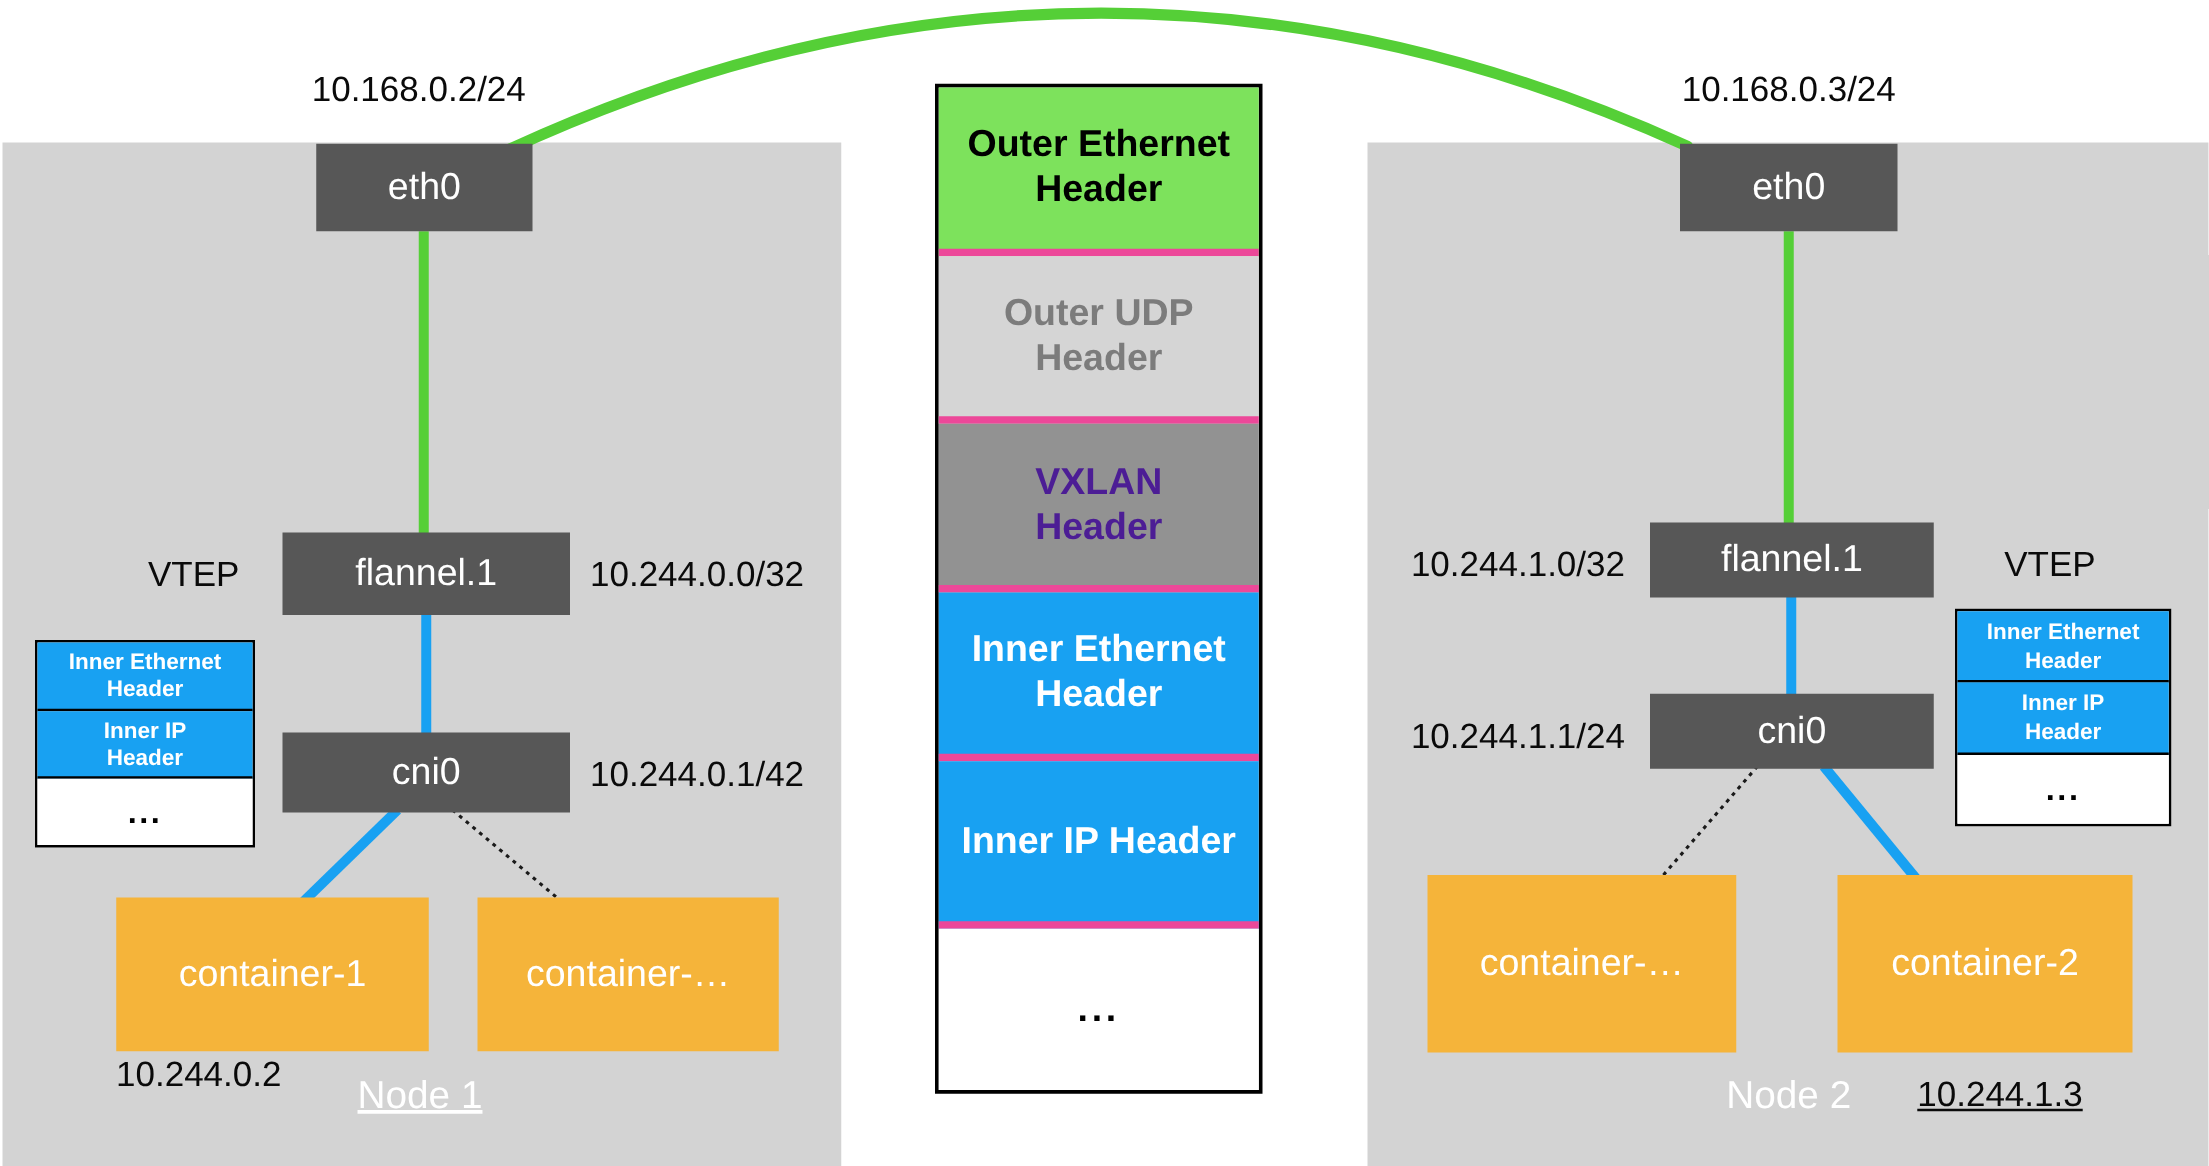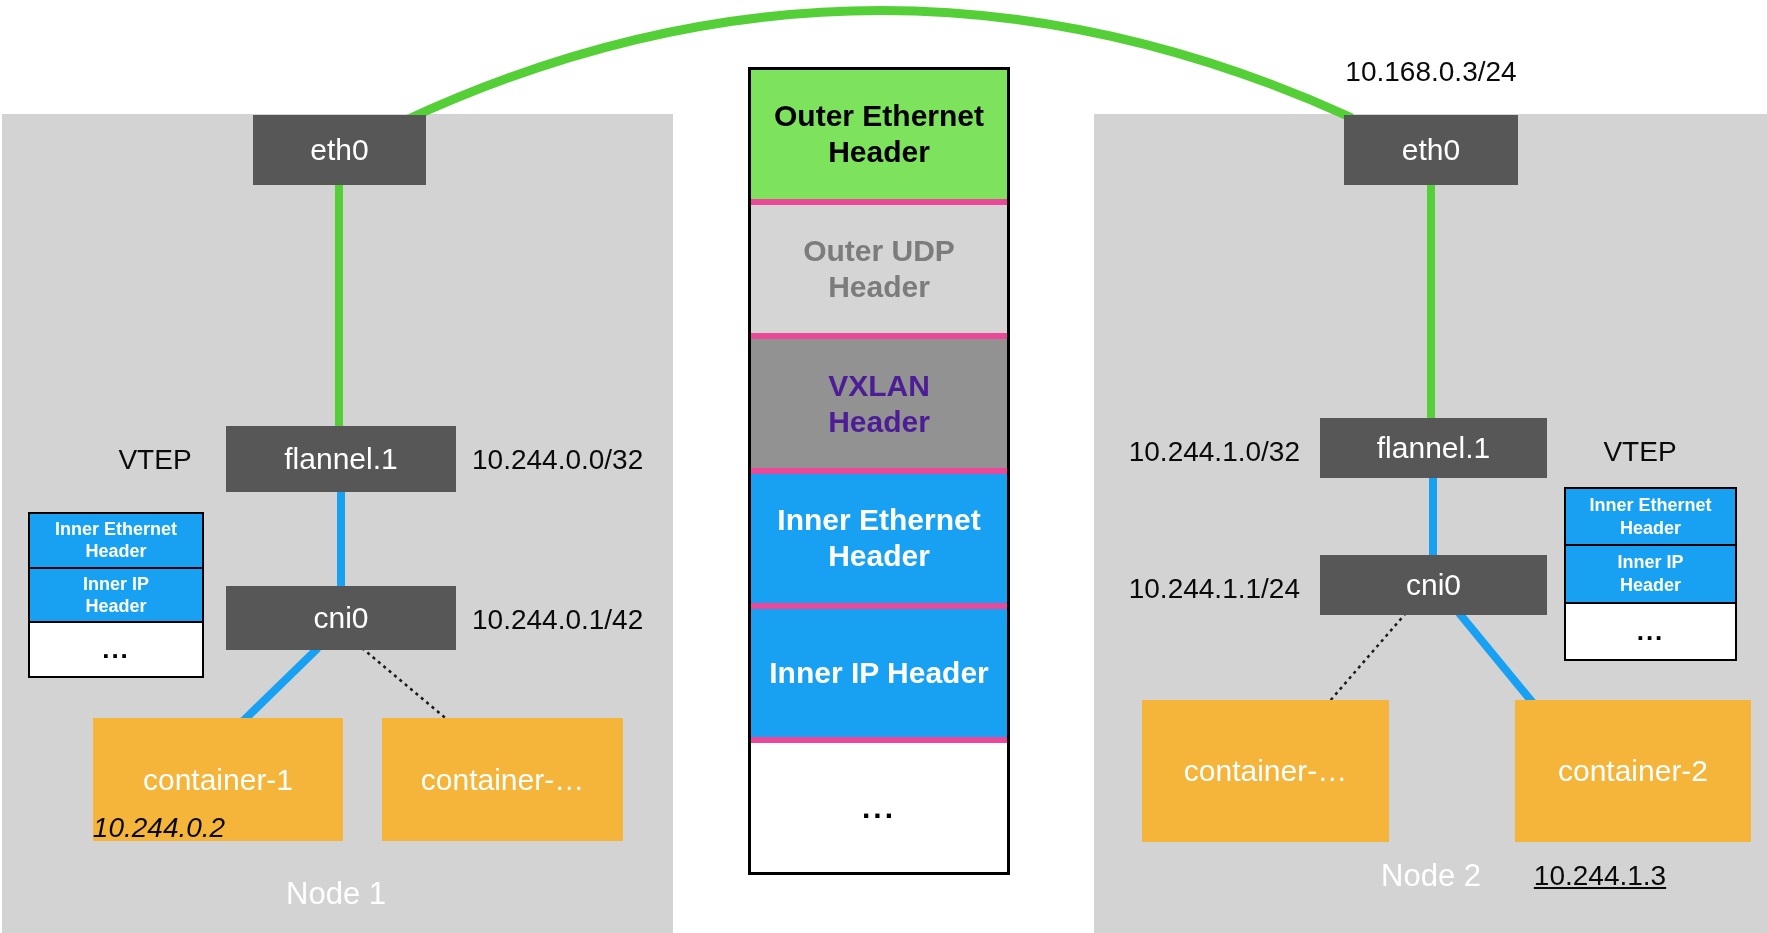--- a/index.html
+++ b/index.html
@@ -66,42 +66,43 @@
     <line x1="339" y1="185" x2="339" y2="428" stroke="#55cf37" stroke-width="8"></line>
     <line x1="1431" y1="185" x2="1431" y2="420" stroke="#55cf37" stroke-width="8"></line>
     <line x1="341" y1="490" x2="341" y2="588" stroke="#18a1f2" stroke-width="8"></line>
     <line x1="1433" y1="476" x2="1433" y2="557" stroke="#18a1f2" stroke-width="8"></line>
     <line x1="318" y1="648" x2="243" y2="721" stroke="#18a1f2" stroke-width="8"></line>
     <line x1="1459" y1="613" x2="1533" y2="703" stroke="#18a1f2" stroke-width="8"></line>
     <line x1="362" y1="648" x2="449" y2="721" stroke="#1a1a1a" stroke-width="2.5" stroke-dasharray="3 4"></line>
     <line x1="1406" y1="613" x2="1329" y2="702" stroke="#1a1a1a" stroke-width="2.5" stroke-dasharray="3 4"></line>
   </svg>
 
+  <div class="iplabel center" style="left:190px;top:56px;width:290px;">10.168.0.2/24</div>
   <div class="box" style="left:253px;top:115px;width:173px;height:70px;">eth0</div>
 
   <div class="vtep" style="left:85px;top:444px;width:140px;">VTEP</div>
   <div class="box" style="left:226px;top:426px;width:230px;height:66px;">flannel.1</div>
   <div class="iplabel" style="left:472px;top:444px;">10.244.0.0/32</div>
 
   <div class="ministack" style="left:28px;top:512px;width:176px;height:166px;">
     <div class="minicell" style="background-color: rgb(24, 161, 242); color: rgb(255, 255, 255);">Inner Ethernet
 Header</div>
     <div class="minicell" style="background-color: rgb(24, 161, 242); color: rgb(255, 255, 255);">Inner IP
 Header</div>
     <div class="minicell minidots" style="background-color: rgb(255, 255, 255); color: rgb(0, 0, 0);">...</div>
   </div>
 
   <div class="box" style="left:226px;top:586px;width:230px;height:64px;">cni0</div>
   <div class="iplabel" style="left:472px;top:604px;">10.244.0.1/42</div>
 
   <div class="container-box" style="left:50px;top:718px;width:250px;height:123px;margin-left:43px;">container-1</div>
   <div class="container-box" style="left:382px;top:718px;width:241px;height:123px;">container-…</div>
 
-  <div class="iplabel center" style="left:34px;top:812px;width:250px;font-style:italic;">10.244.0.2</div>
-  <div class="nodename" style="left:236px;top:876px;width:200px;">Node 1</div>
+  <div class="iplabel center" style="left:34px;top:844px;width:250px;">10.244.0.2</div>
+  <div class="nodename" style="left:236px;top:858px;width:200px;text-decoration:underline;">Node 1</div>
 
   <div class="packet-col">
     <div class="packet-cell" style="background-color: rgb(125, 226, 92); color: rgb(0, 0, 0);">Outer Ethernet
 Header</div>
     <div class="packet-cell" style="background-color: rgb(213, 213, 213); color: rgb(124, 124, 124);">Outer UDP
 Header</div>
     <div class="packet-cell" style="background-color: rgb(146, 146, 146); color: #4c1d95;">VXLAN
 Header</div>
     <div class="packet-cell" style="background-color: rgb(24, 161, 242); color: rgb(255, 255, 255);">Inner Ethernet
 Header</div>
@@ -121,18 +122,18 @@
 Header</div>
     <div class="minicell" style="background-color: rgb(24, 161, 242); color: rgb(255, 255, 255);">Inner IP
 Header</div>
     <div class="minicell minidots" style="background-color: rgb(255, 255, 255); color: rgb(0, 0, 0);">...</div>
   </div>
 
   <div class="box" style="left:1320px;top:555px;width:227px;height:60px;">cni0</div>
   <div class="iplabel right" style="left:1100px;top:573px;width:200px;">10.244.1.1/24</div>
 
   <div class="container-box" style="left:1142px;top:700px;width:247px;height:142px;">container-…</div>
-  <div class="container-box" style="left:1470px;top:700px;width:236px;height:142px;margin-left:45px;">container-2</div>
+  <div class="container-box" style="left:1470px;top:700px;width:236px;height:142px;">container-2</div>
 
   <div class="nodename" style="left:1331px;top:858px;width:200px;">Node 2</div>
   <div class="iplabel center" style="left:1480px;top:860px;width:240px;text-decoration:underline;">10.244.1.3</div>
 
 </div>
 
 </body></html>

